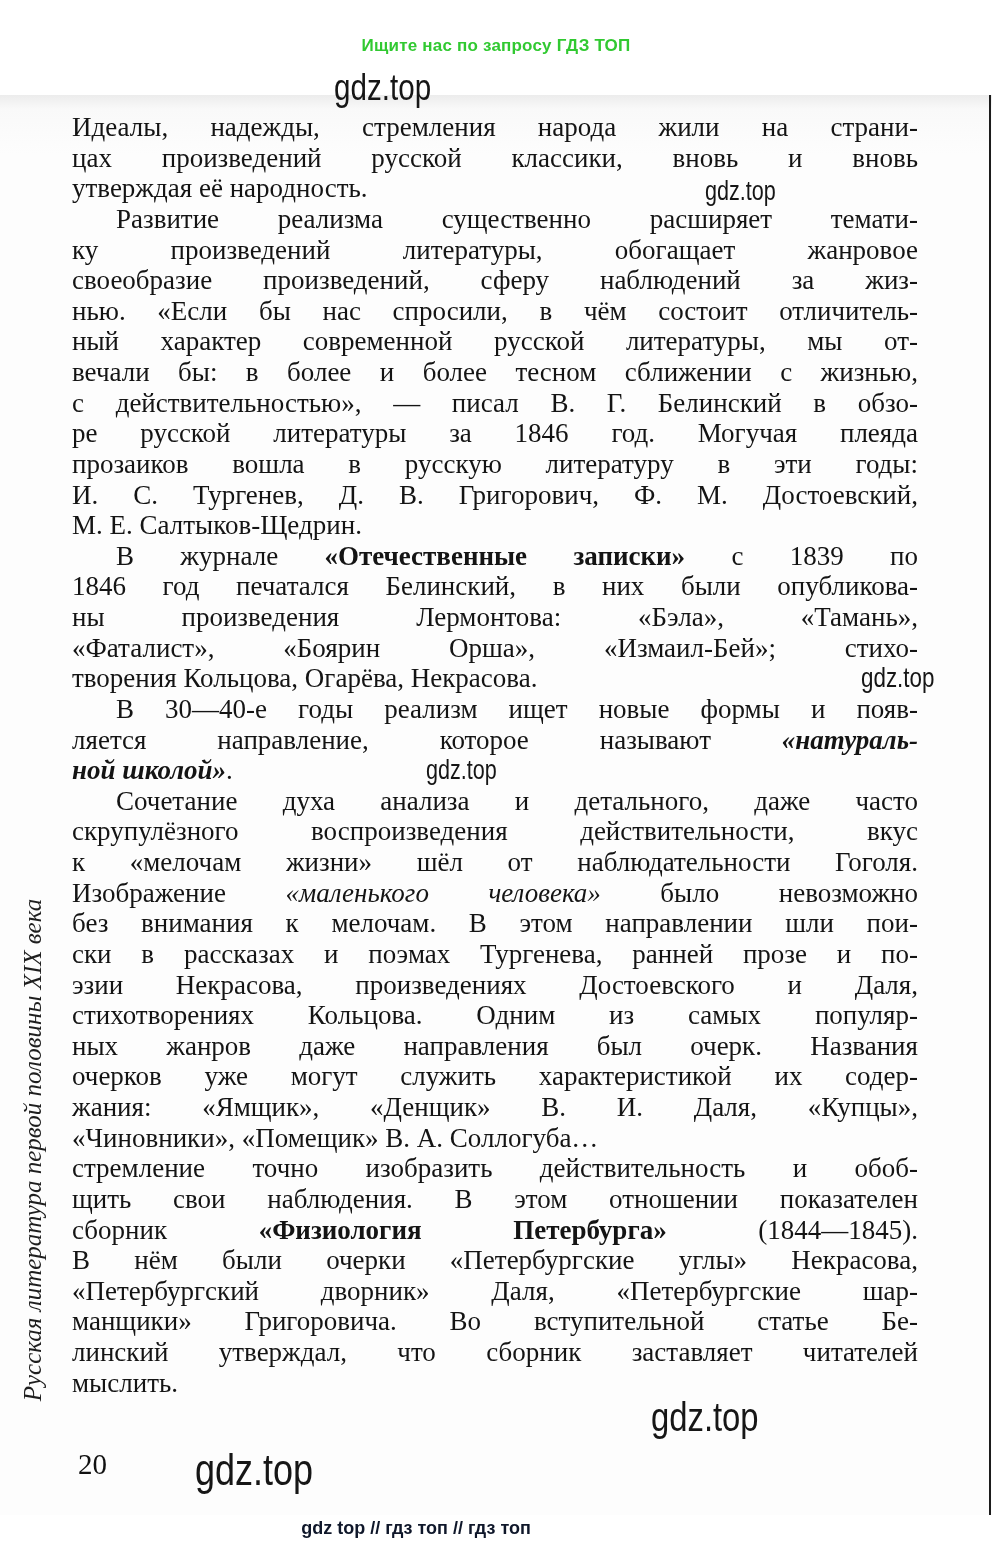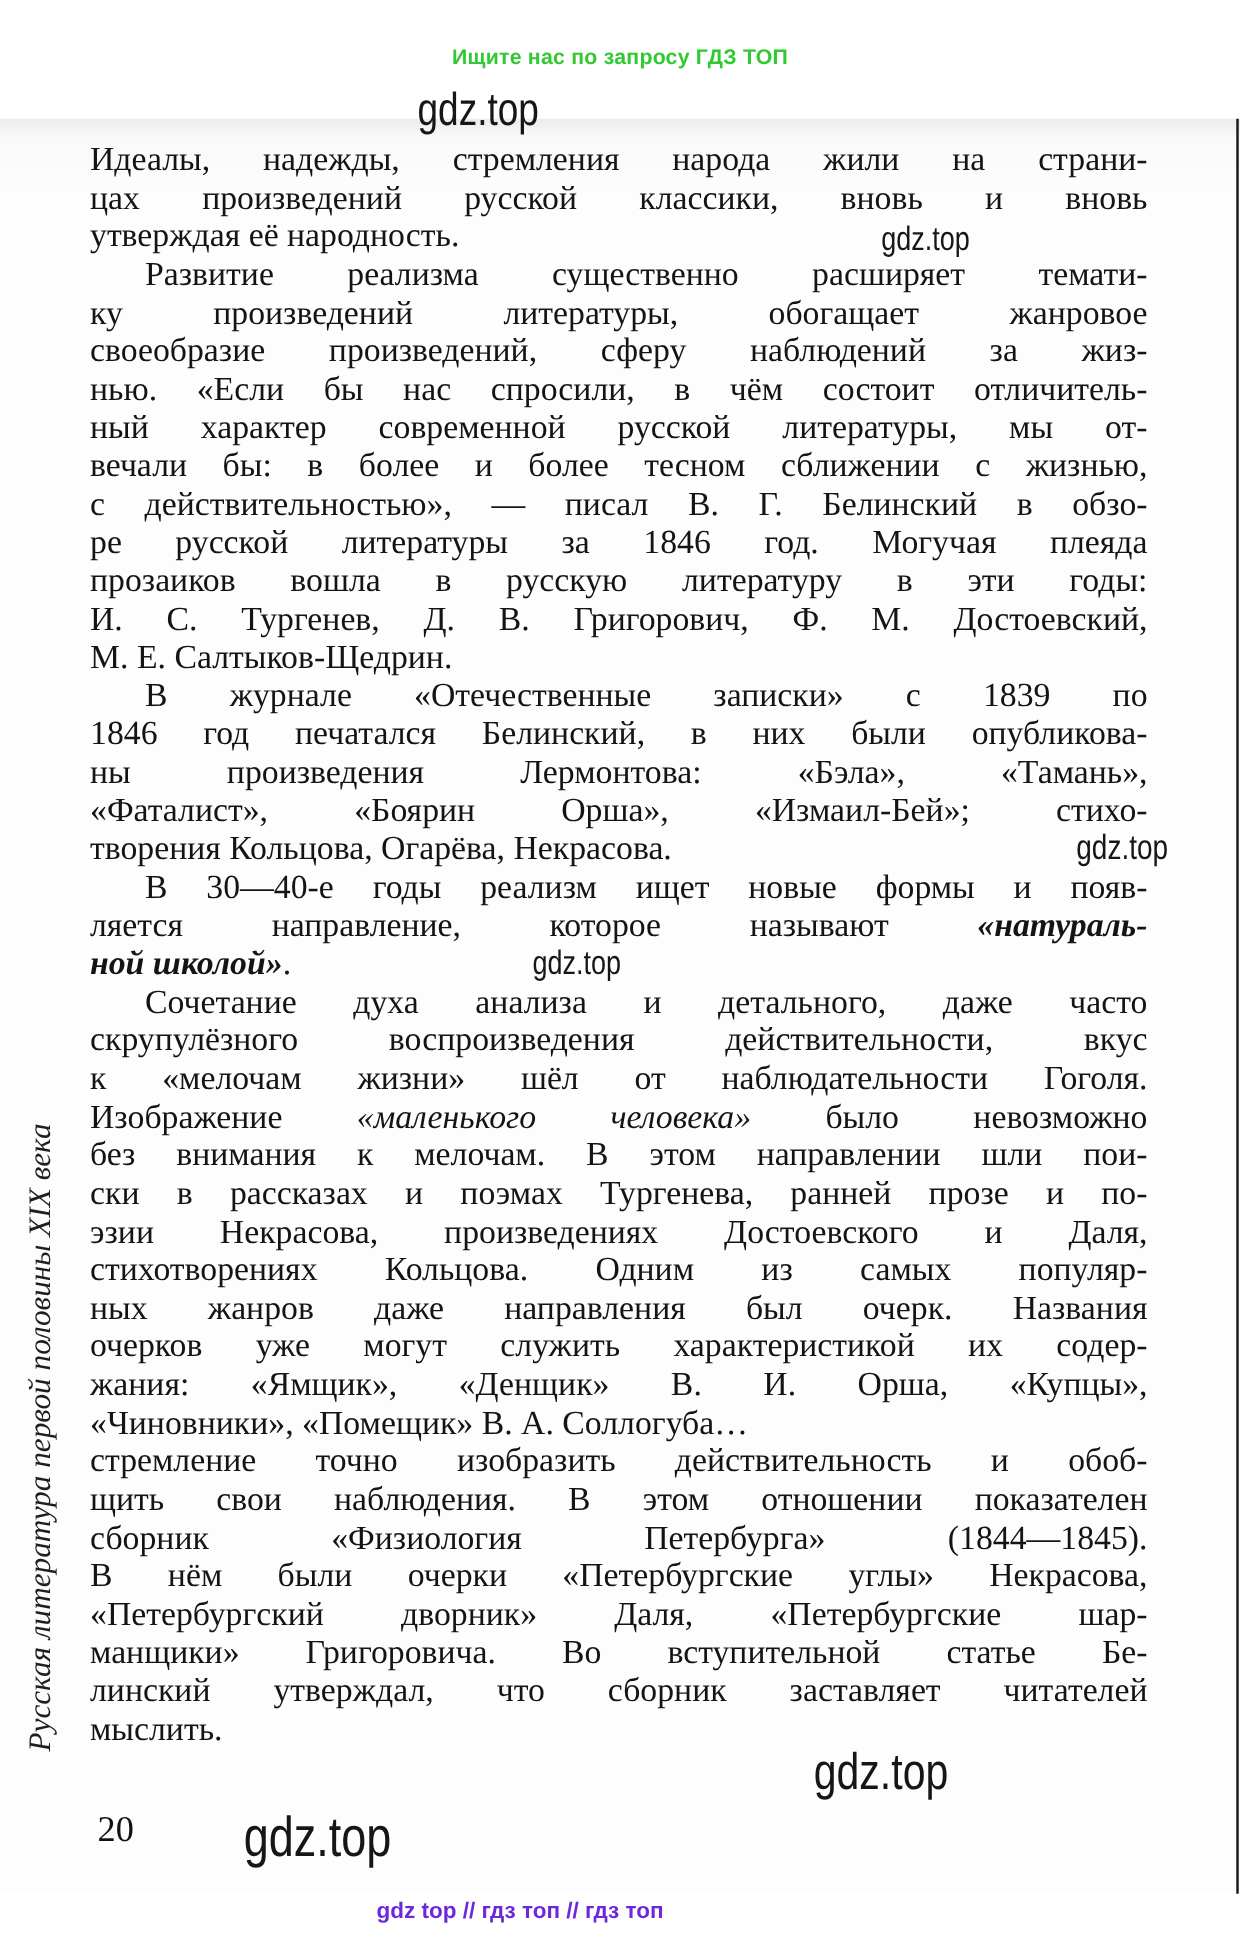--- a/index.html
+++ b/index.html
@@ -45,21 +45,21 @@
     position:absolute;left:72px;top:112px;width:846px;
     font-size:27px;line-height:30.63px;color:#141414;
   }
   .line{
     text-align:justify;
     text-align-last:justify;
     height:30.63px;overflow:visible;
   }
   .line.end{text-align-last:left;}
   .line.indent{text-indent:44px;}
-  .seg-b{font-weight:normal;}
+  .seg-b{font-weight:bold;}
   .seg-i{font-style:italic;}
   .seg-bi{font-weight:bold;font-style:italic;margin-top:48px;}
   
   .side-title{
     position:absolute;left:-282px;top:1133px;width:636px;height:34px;
     transform:rotate(-90deg);
     text-align:center;
     font-style:italic;font-size:25px;color:#1e1e1e;
     white-space:nowrap;
   }
@@ -67,21 +67,21 @@
   .page-num{
     position:absolute;left:78px;top:1448px;
     font-size:29px;color:#111;
   }
   
   .footer-links{
     position:absolute;left:0;top:1518px;width:832px;
     text-align:center;
     font-family:"Liberation Sans",sans-serif;
     font-size:18px;font-weight:600;
-    color:#6d28d9;
+    color:#0f172a;
   }
 </style>
 </head>
 <body>
 
 <div class="top-promo">Ищите нас по запросу ГДЗ ТОП</div>
 
 <div class="scan"></div>
 <div class="scan-edge"></div>
 
@@ -118,21 +118,21 @@
     <div class="line indent"><span>Сочетание духа анализа и детального, даже часто</span></div>
     <div class="line"><span>скрупулёзного воспроизведения действительности, вкус</span></div>
     <div class="line"><span>к «мелочам жизни» шёл от наблюдательности Гоголя.</span></div>
     <div class="line"><span>Изображение </span><span class="seg-i">«маленького человека»</span><span> было невозможно</span></div>
     <div class="line"><span>без внимания к мелочам. В этом направлении шли пои-</span></div>
     <div class="line"><span>ски в рассказах и поэмах Тургенева, ранней прозе и по-</span></div>
     <div class="line"><span>эзии Некрасова, произведениях Достоевского и Даля,</span></div>
     <div class="line"><span>стихотворениях Кольцова. Одним из самых популяр-</span></div>
     <div class="line"><span>ных жанров даже направления был очерк. Названия</span></div>
     <div class="line"><span>очерков уже могут служить характеристикой их содер-</span></div>
-    <div class="line"><span>жания: «Ямщик», «Денщик» В. И. Орша, «Купцы»,</span></div>
+    <div class="line"><span>жания: «Ямщик», «Денщик» В. И. Даля, «Купцы»,</span></div>
     <div class="line end"><span>«Чиновники», «Помещик» В. А. Соллогуба…</span></div>
     <div class="line"><span>стремление точно изобразить действительность и обоб-</span></div>
     <div class="line"><span>щить свои наблюдения. В этом отношении показателен</span></div>
     <div class="line"><span>сборник </span><span class="seg-b">«Физиология Петербурга»</span><span> (1844—1845).</span></div>
     <div class="line"><span>В нём были очерки «Петербургские углы» Некрасова,</span></div>
     <div class="line"><span>«Петербургский дворник» Даля, «Петербургские шар-</span></div>
     <div class="line"><span>манщики» Григоровича. Во вступительной статье Бе-</span></div>
     <div class="line"><span>линский утверждал, что сборник заставляет читателей</span></div>
     <div class="line end"><span>мыслить.</span></div>
   </div>

